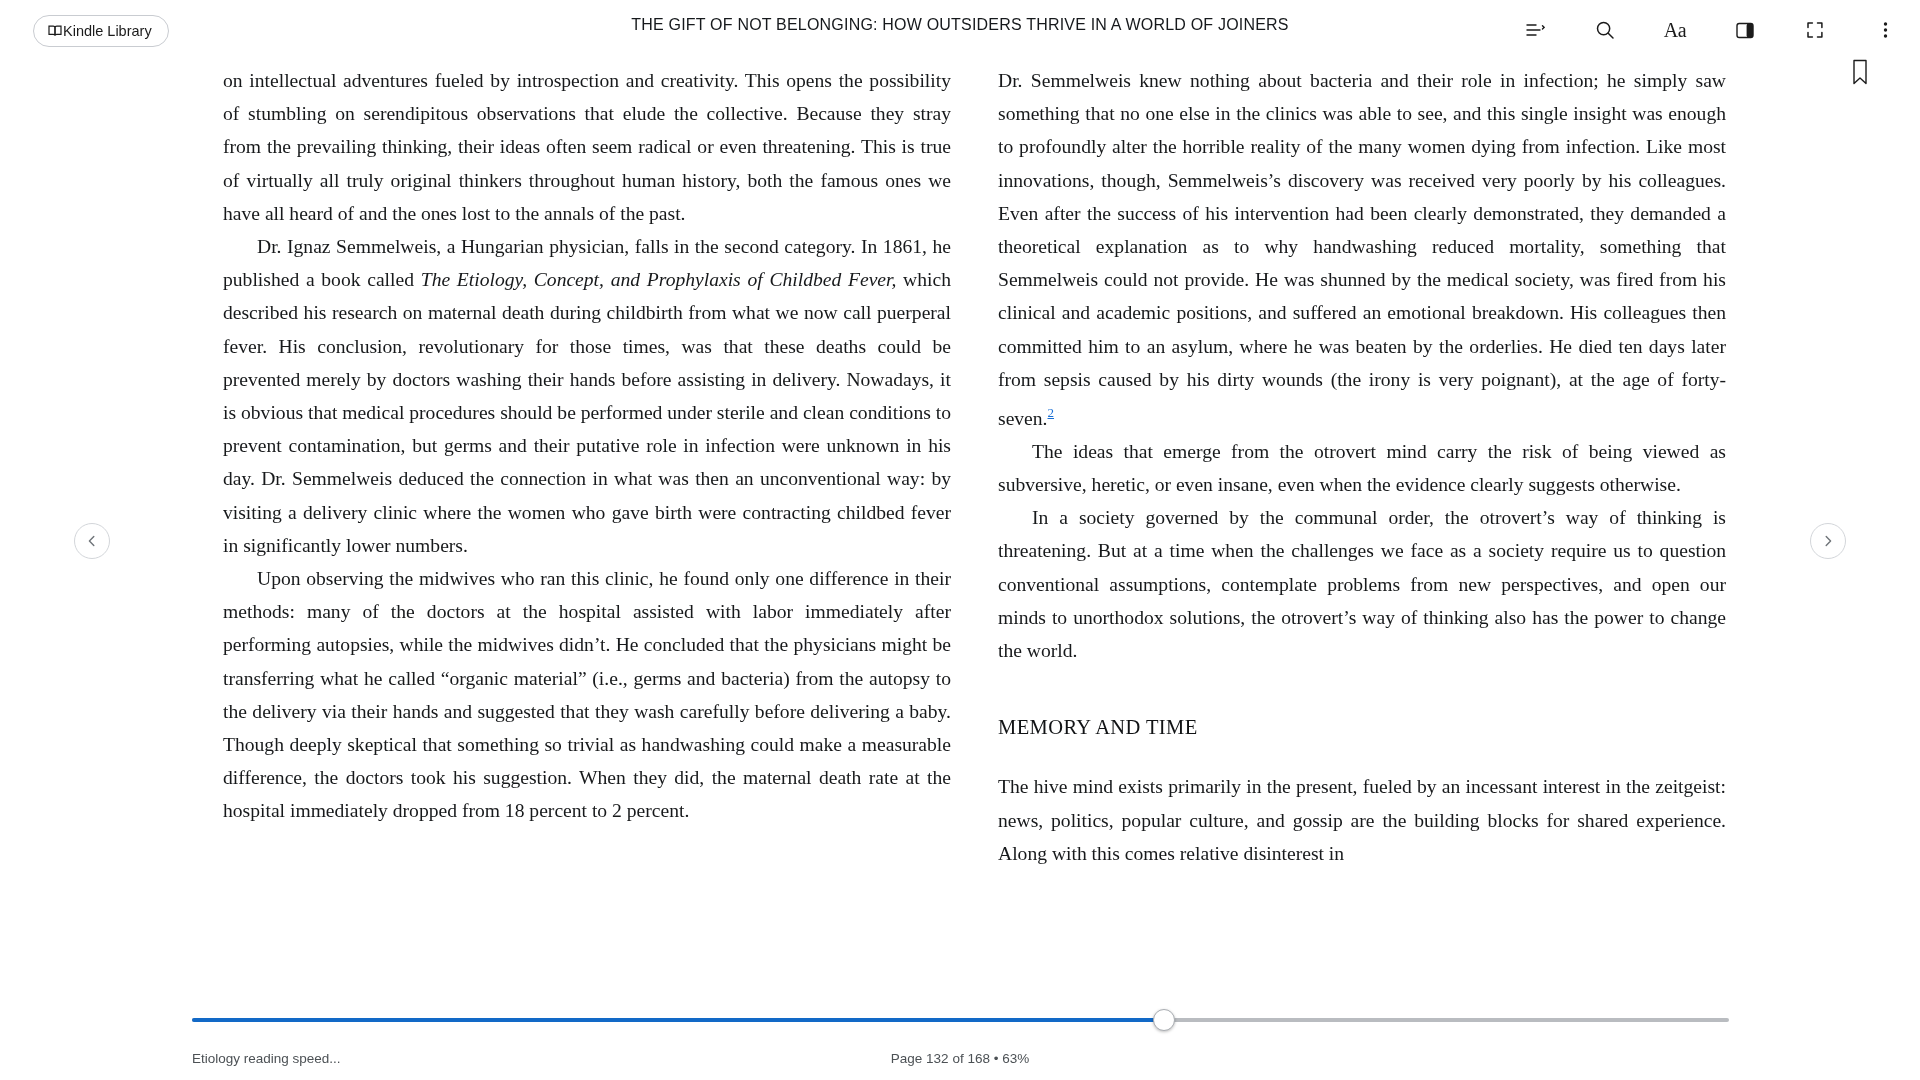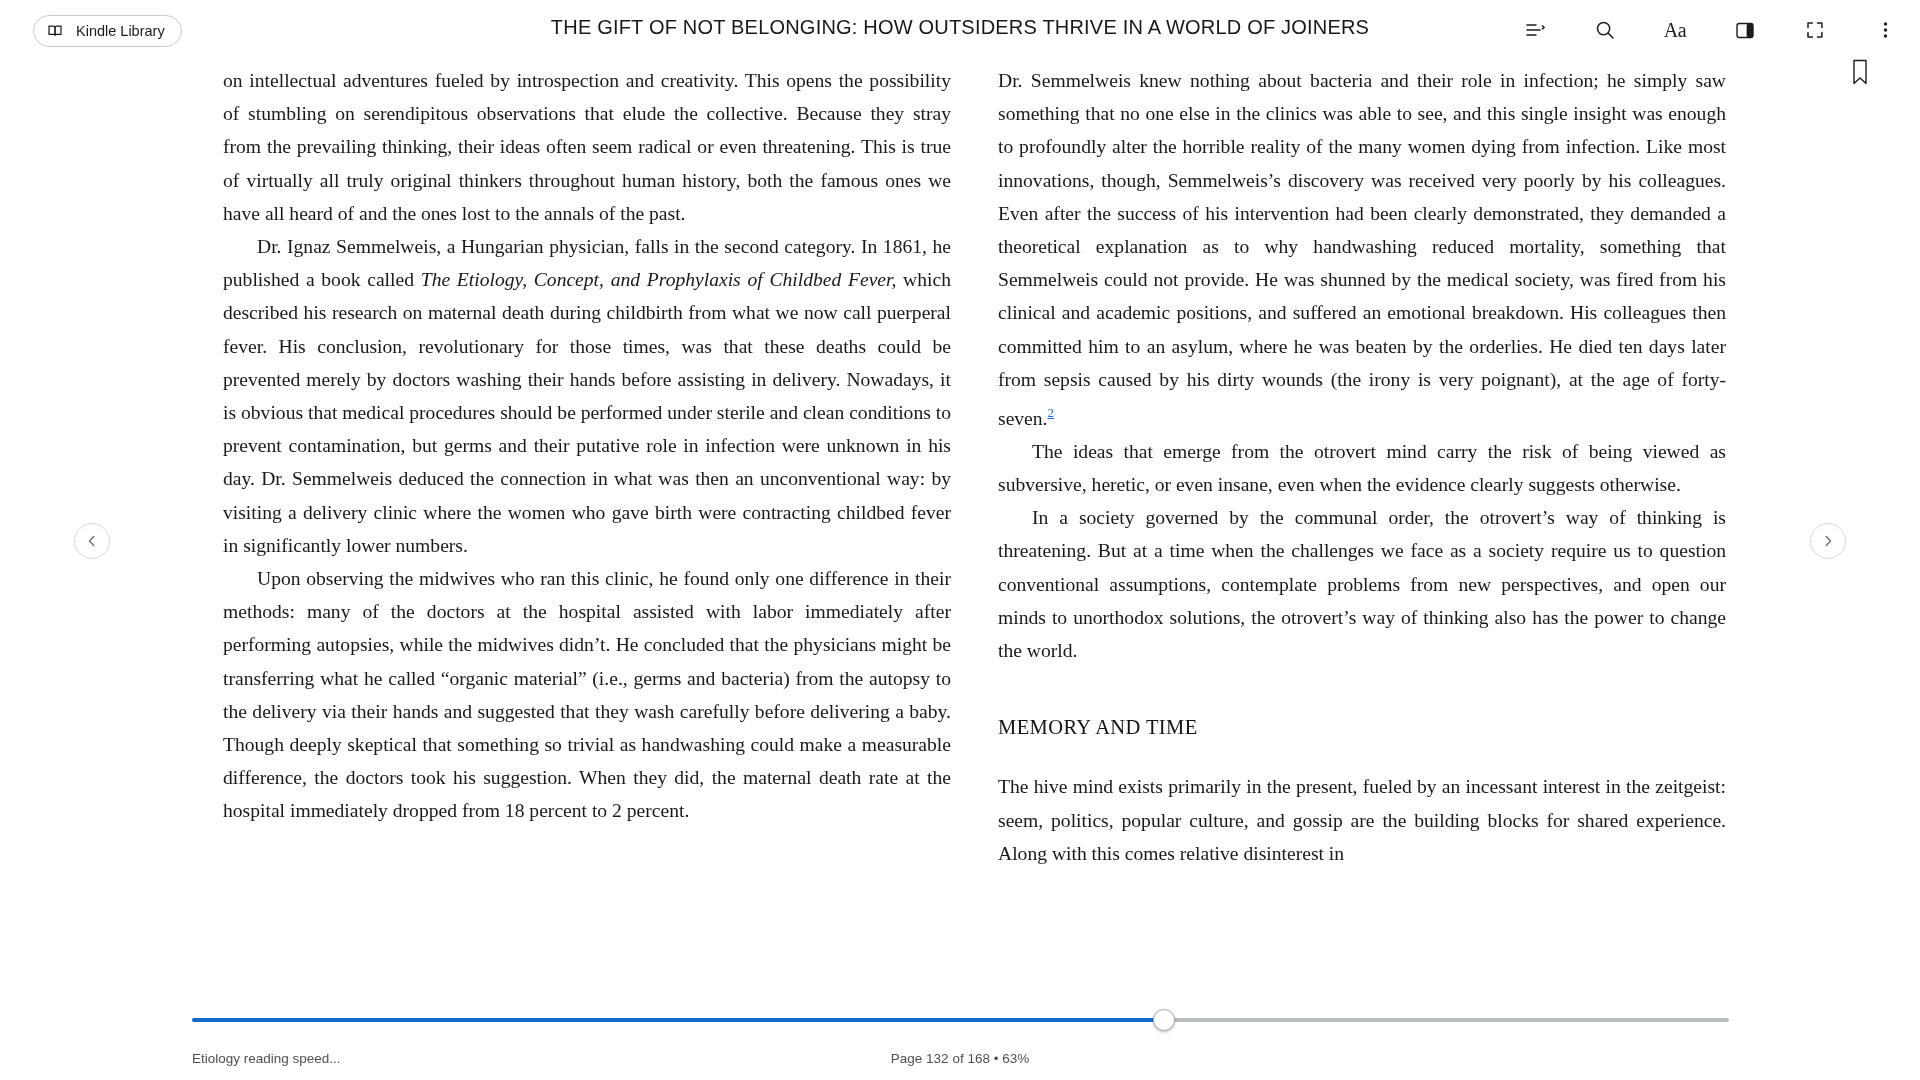--- a/index.html
+++ b/index.html
@@ -19,35 +19,35 @@
   
   .topbar {
     position: absolute; top: 0; left: 0;
     width: 1920px; height: 62px;
     background: #ffffff;
     display: flex; align-items: center;
   }
   .library-btn {
     position: absolute; left: 33px; top: 15px;
     height: 32px;
-    display: flex; align-items: center; gap: 13px;
+    display: flex; align-items: center; gap: 0;
     padding: 0 16px 0 13px;
     border: 1px solid #c9ccd1;
     border-radius: 16px;
     background: #fff;
     font-size: 14.5px;
     color: #1b1b1b;
     cursor: pointer;
     white-space: nowrap;
   }
   .library-btn svg { display: block; }
   .book-title {
     position: absolute; left: 50%; top: 16px;
     transform: translateX(-50%);
-    font-size: 20px;
+    font-size: 16px;
     letter-spacing: 0.2px;
     color: #16191c;
     white-space: nowrap;
   }
   .top-icons {
     position: absolute; right: 22px; top: 12px;
     display: flex; align-items: center; gap: 44px;
     height: 36px;
   }
   .top-icons .ticon {
@@ -238,21 +238,21 @@
       <p>on intellectual adventures fueled by introspection and creativity. This opens the possibility of stumbling on serendipitous observations that elude the collective. Because they stray from the prevailing thinking, their ideas often seem radical or even threatening. This is true of virtually all truly original thinkers throughout human history, both the famous ones we have all heard of and the ones lost to the annals of the past.</p>
       <p class="indent"><span>Dr. Ignaz Semmelweis, a Hungarian physician, falls in the second category. In 1861, he published a book called </span><i>The Etiology, Concept, and Prophylaxis of Childbed Fever,</i><span> which described his research on maternal death during childbirth from what we now call puerperal fever. His conclusion, revolutionary for those times, was that these deaths could be prevented merely by doctors washing their hands before assisting in delivery. Nowadays, it is obvious that medical procedures should be performed under sterile and clean conditions to prevent contamination, but germs and their putative role in infection were unknown in his day. Dr. Semmelweis deduced the connection in what was then an unconventional way: by visiting a delivery clinic where the women who gave birth were contracting childbed fever in significantly lower numbers.</span></p>
       <p class="indent">Upon observing the midwives who ran this clinic, he found only one difference in their methods: many of the doctors at the hospital assisted with labor immediately after performing autopsies, while the midwives didn’t. He concluded that the physicians might be transferring what he called “organic material” (i.e., germs and bacteria) from the autopsy to the delivery via their hands and suggested that they wash carefully before delivering a baby. Though deeply skeptical that something so trivial as handwashing could make a measurable difference, the doctors took his suggestion. When they did, the maternal death rate at the hospital immediately dropped from 18 percent to 2 percent.</p>
     </div>
 
     <div class="column col-right">
       <p><span>Dr. Semmelweis knew nothing about bacteria and their role in infection; he simply saw something that no one else in the clinics was able to see, and this single insight was enough to profoundly alter the horrible reality of the many women dying from infection. Like most innovations, though, Semmelweis’s discovery was received very poorly by his colleagues. Even after the success of his intervention had been clearly demonstrated, they demanded a theoretical explanation as to why handwashing reduced mortality, something that Semmelweis could not provide. He was shunned by the medical society, was fired from his clinical and academic positions, and suffered an emotional breakdown. His colleagues then committed him to an asylum, where he was beaten by the orderlies. He died ten days later from sepsis caused by his dirty wounds (the irony is very poignant), at the age of forty-seven.</span><a class="fnref">2</a></p>
       <p class="indent">The ideas that emerge from the otrovert mind carry the risk of being viewed as subversive, heretic, or even insane, even when the evidence clearly suggests otherwise.</p>
       <p class="indent">In a society governed by the communal order, the otrovert’s way of thinking is threatening. But at a time when the challenges we face as a society require us to question conventional assumptions, contemplate problems from new perspectives, and open our minds to unorthodox solutions, the otrovert’s way of thinking also has the power to change the world.</p>
       <h2 class="section-head">MEMORY AND TIME</h2>
-      <p>The hive mind exists primarily in the present, fueled by an incessant interest in the zeitgeist: seem, politics, popular culture, and gossip are the building blocks for shared experience. Along with this comes relative disinterest in</p>
+      <p>The hive mind exists primarily in the present, fueled by an incessant interest in the zeitgeist: news, politics, popular culture, and gossip are the building blocks for shared experience. Along with this comes relative disinterest in</p>
     </div>
   </div>
 
   <div class="progress-wrap">
     <div class="progress-track"></div>
     <div class="progress-fill" style="width: 972px;"></div>
     <div class="progress-knob" style="left: 961px;"></div>
   </div>
 
   <div class="footer-left">Etiology reading speed...</div>

